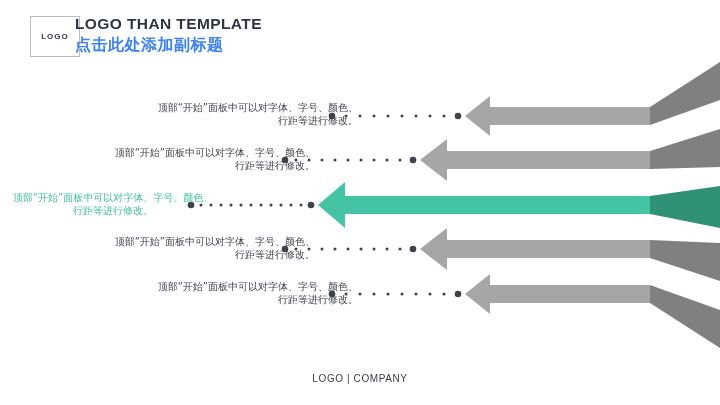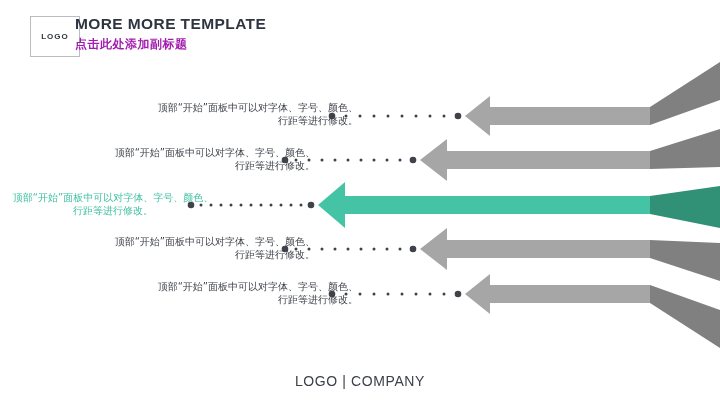--- a/index.html
+++ b/index.html
@@ -47,23 +47,23 @@
     top: 14px;
   }
   .title-main {
     font-size: 15.5px;
     font-weight: bold;
     color: #2f3540;
     letter-spacing: 0.4px;
     line-height: 20px;
   }
   .title-sub {
-    font-size: 12px;
+    font-size: 16px;
     font-weight: bold;
-    color: #a21caf;
+    color: #3b82f6;
     letter-spacing: 0.5px;
     line-height: 21px;
     font-family: "DejaVu Sans", "Liberation Sans", sans-serif;
   }
 
   
   .stage {
     position: absolute;
     left: 0;
     top: 0;
@@ -91,34 +91,34 @@
   .lbl-4 { left: 105px; top: 235px; text-align: right; }
   .lbl-5 { left: 148px; top: 280px; text-align: right; }
 
   
   .footer {
     position: absolute;
     left: 0;
     top: 373px;
     width: 720px;
     text-align: center;
-    font-size: 14px;
+    font-size: 10px;
     letter-spacing: 0.6px;
     color: #3b404a;
   }
 </style>
 </head>
 <body>
 
 <div class="header">
   <div class="logo-box">
     <span class="logo-text">LOGO</span>
   </div>
   <div class="title-wrap">
-    <div class="title-main">MORE MORE TEMPLATE</div>
+    <div class="title-main">LOGO THAN TEMPLATE</div>
     <div class="title-sub">点击此处添加副标题</div>
   </div>
 </div>
 
 <div class="stage">
   <svg width="720" height="405" viewBox="0 0 720 405" xmlns="http://www.w3.org/2000/svg">
 
     <g>
 
       <polygon points="650,107 720,62 720,100 650,125" fill="#808080"></polygon>

